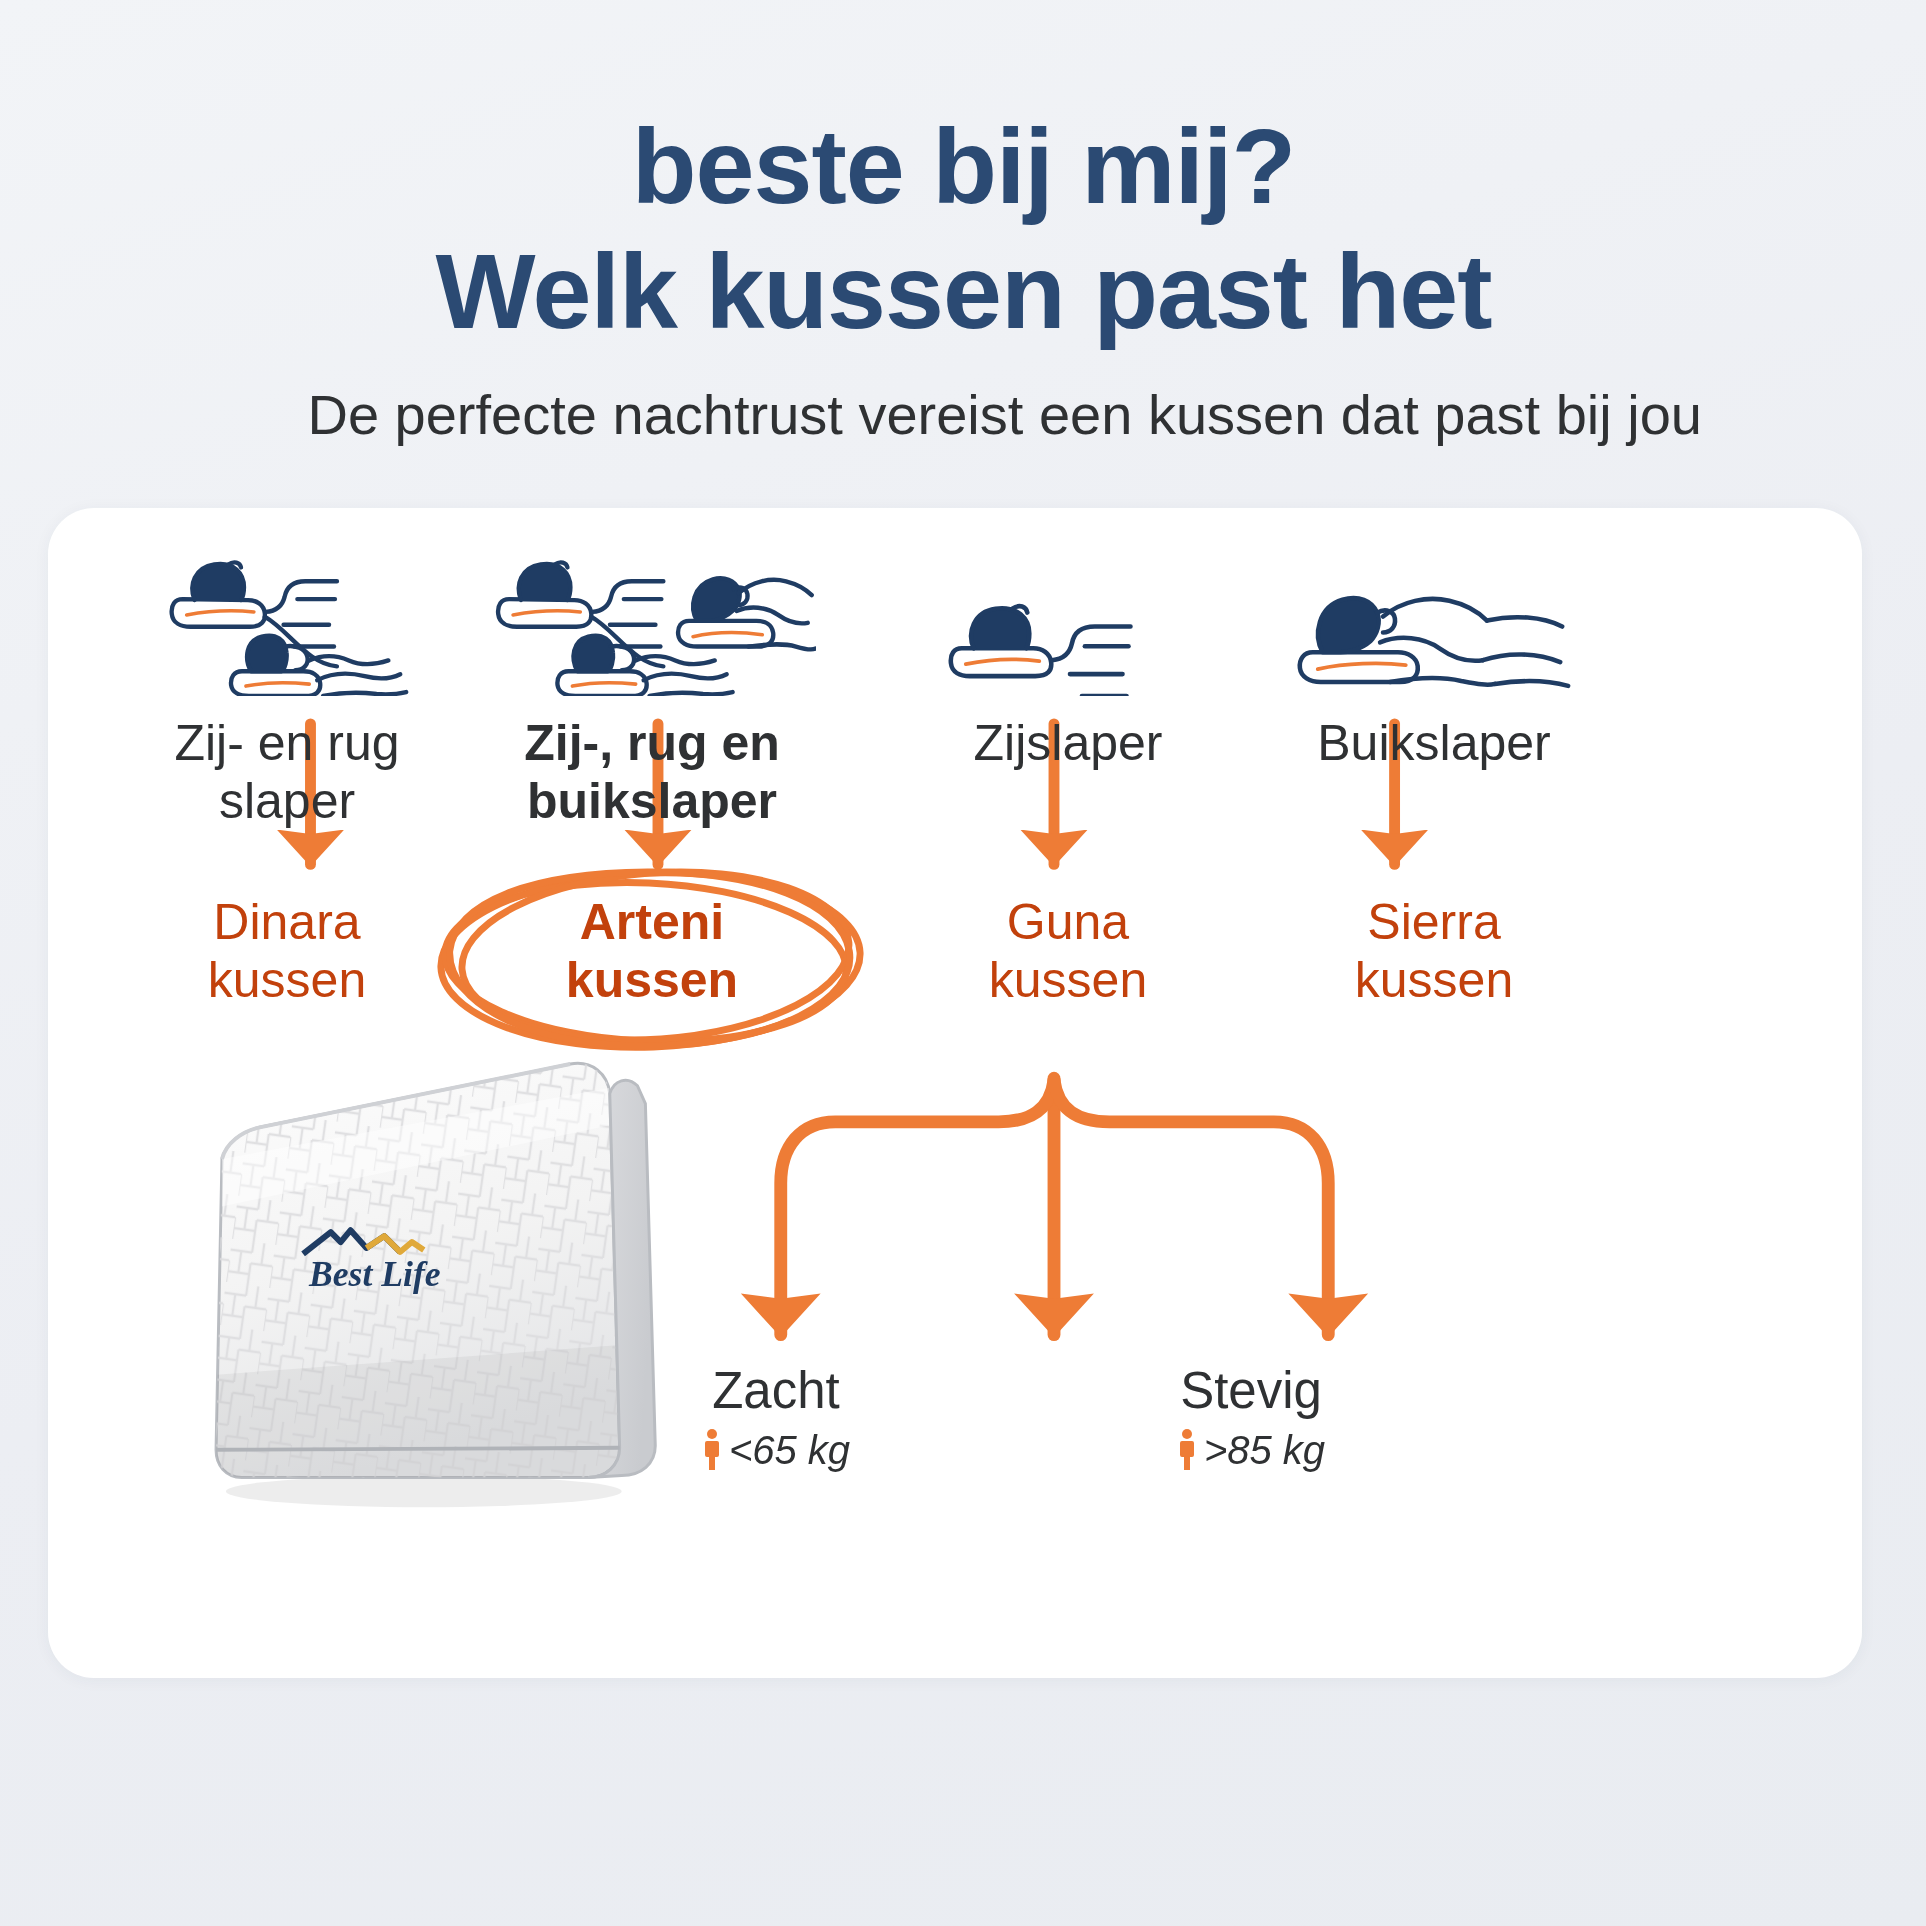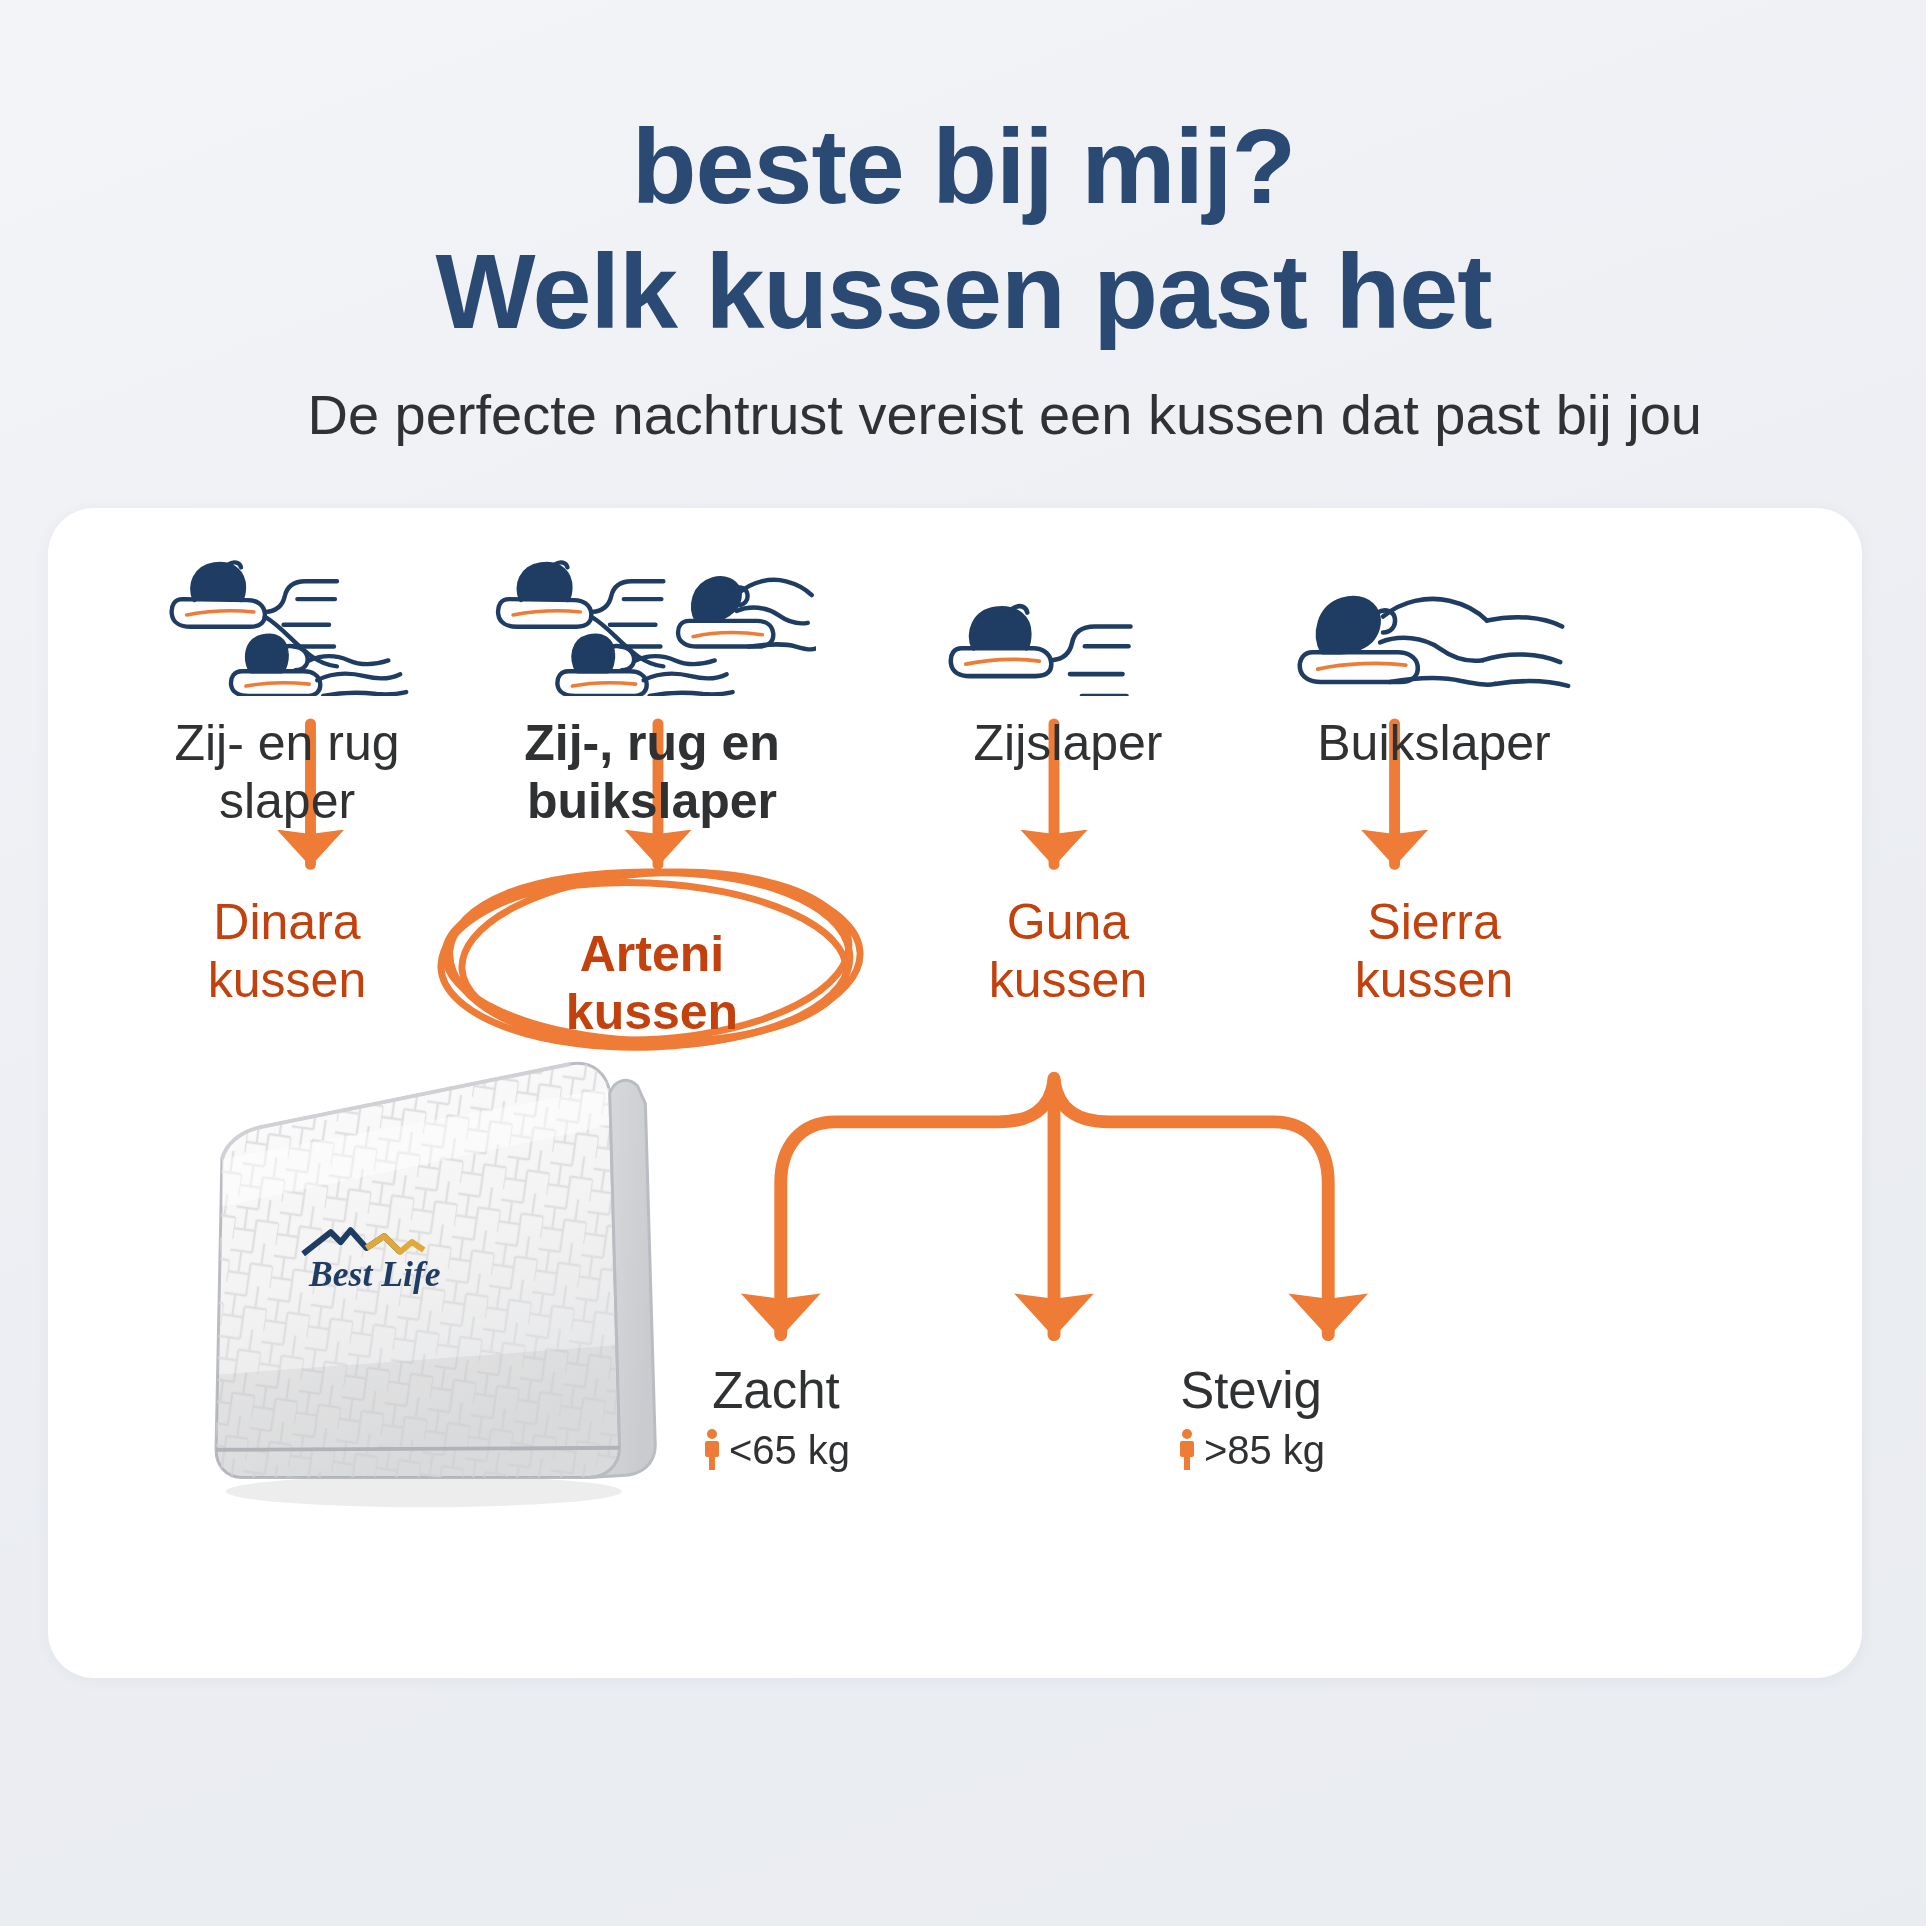--- a/index.html
+++ b/index.html
@@ -60,21 +60,21 @@
   .col3 { left:1168px; width:436px; }
 
   
   .prod {
     position:absolute;
     text-align:center;
     font-size:50px; line-height:1.16;
     color:#c2410c;
     white-space:pre-line;
   }
-  .prod.highlight { font-weight:bold;margin-top:32px; }
+  .prod.highlight { font-weight:bold; }
   .prod0 { left:51px;   top:385px; width:376px; }
   .prod1 { left:396px;  top:385px; width:416px; }
   .prod2 { left:832px;  top:385px; width:376px; }
   .prod3 { left:1168px; top:385px; width:436px; }
 
   
   .scribble {
     position:absolute; left:374px; top:348px;
     width:457px; height:208px;
     pointer-events:none;
@@ -83,21 +83,21 @@
   
   .firm {
     position:absolute; top:856px;
     text-align:center;
   }
   .firm .firm-name {
     font-size:51px; line-height:1.05; color:#2f3133; white-space:nowrap;
   }
   .firm .firm-weight {
     margin-top:10px;
-    font-size:40px; color:#2f3133;
+    font-size:40px; font-style:italic; color:#2f3133;
     display:flex; align-items:center; justify-content:center; gap:7px;
     white-space:nowrap;
   }
   .firm0 { left:614px; width:228px; }
   .firm1 { left:832px; width:267px; }
   .firm2 { left:1089px; width:228px; }
 
   .person-icon { display:block; flex:0 0 auto; }
 
   

